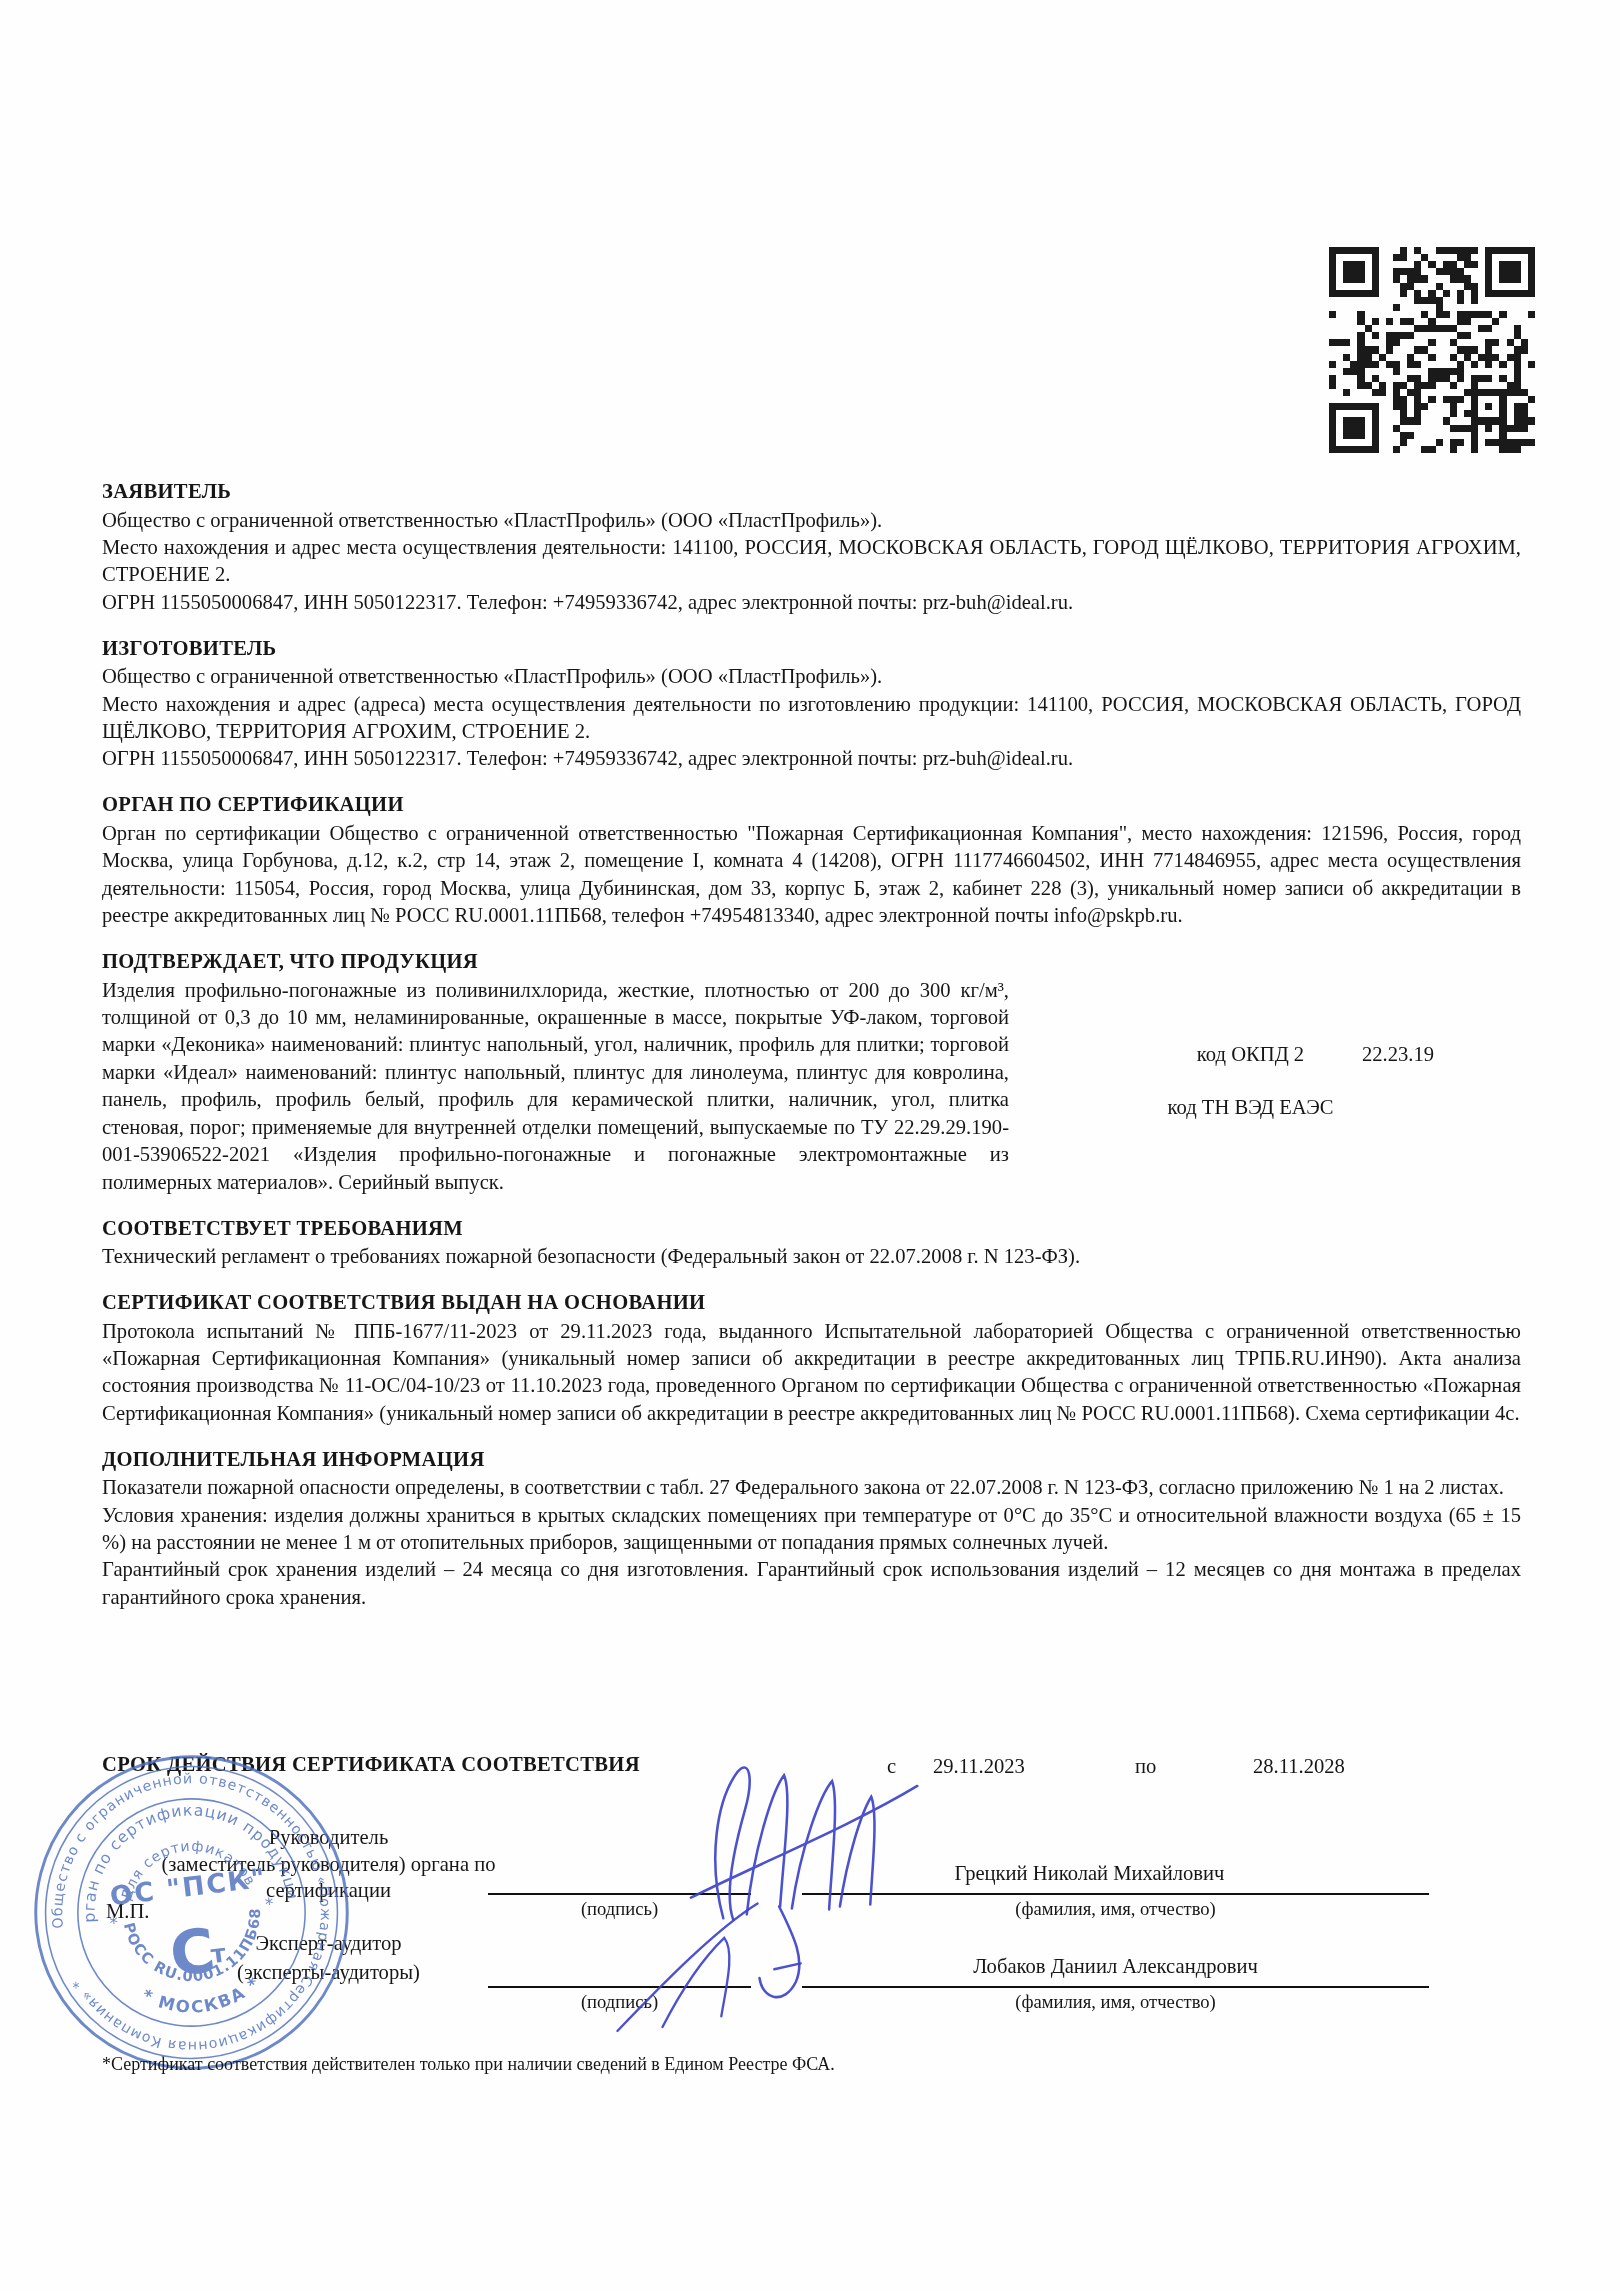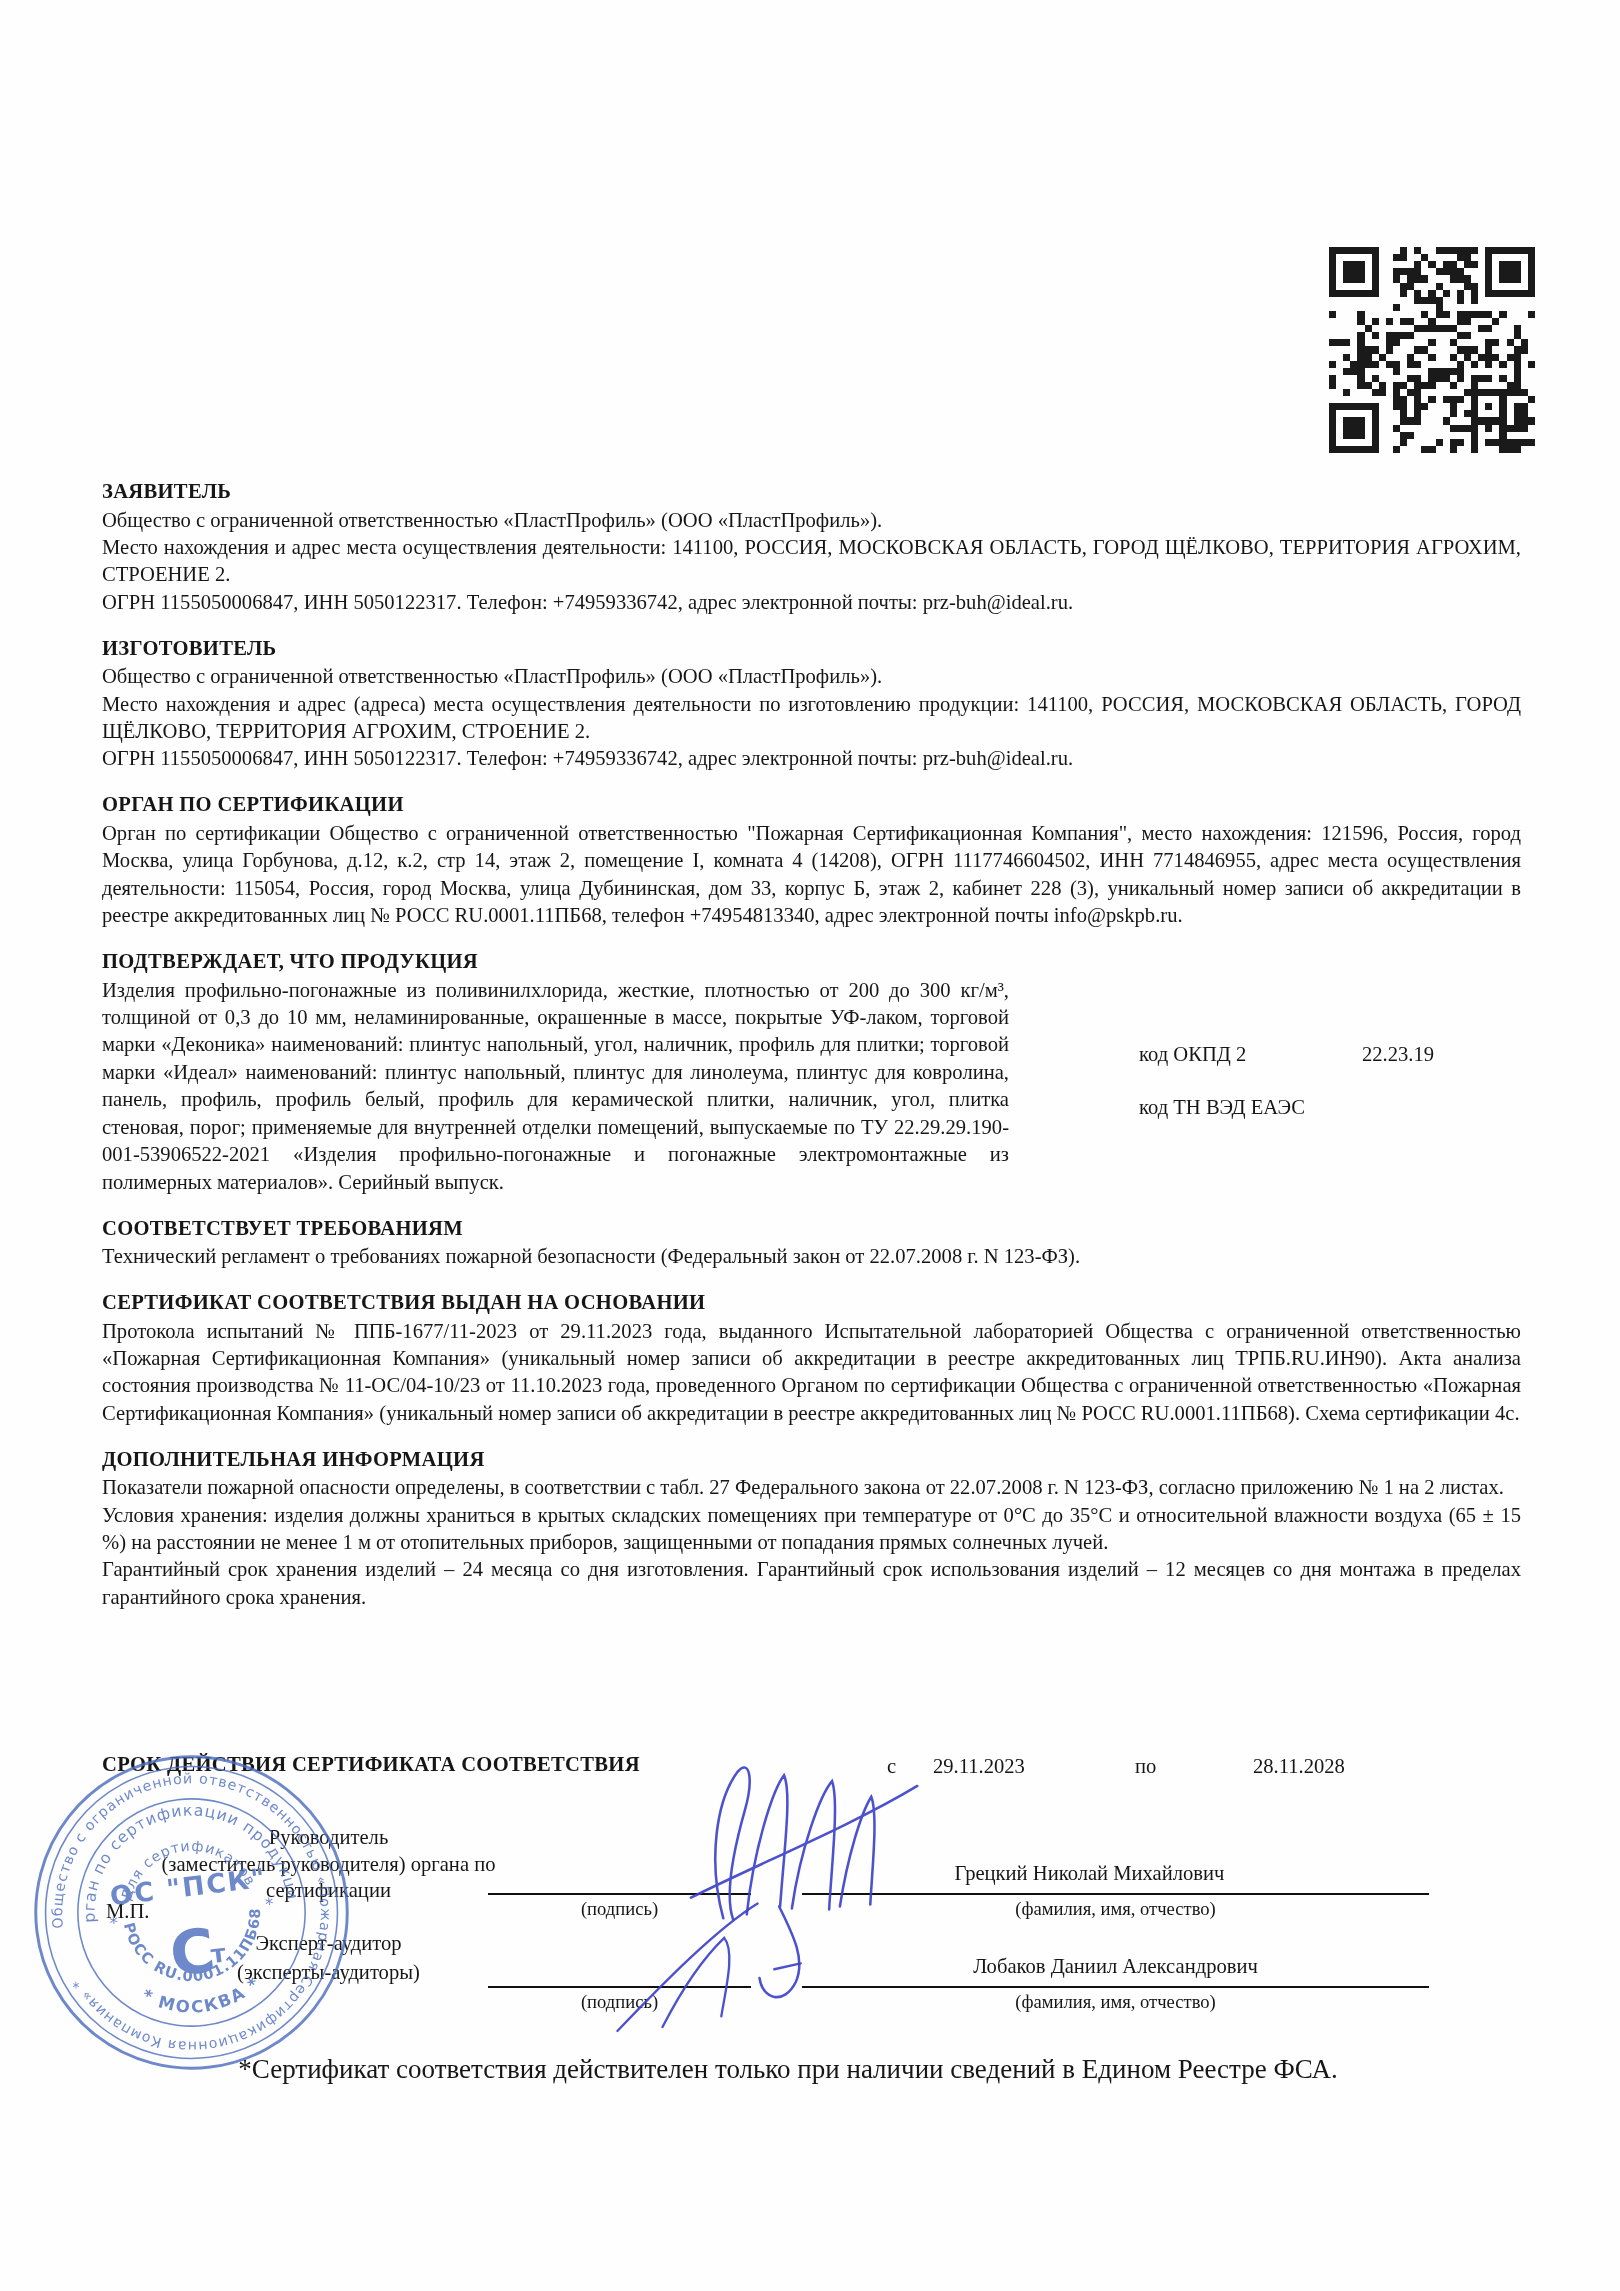--- a/index.html
+++ b/index.html
@@ -14,35 +14,35 @@
   
   .qr{position:absolute;left:1329px;top:247px;width:206px;height:206px;}
   
   .content{position:absolute;left:102px;top:479px;width:1419px;font-size:20.6px;line-height:27.4px;text-align:justify;}
   .content section{margin:0 0 19.6px 0;}
   h2.sec{font-size:20.6px;line-height:25.5px;font-weight:bold;margin:0 0 2px 0;text-align:left;letter-spacing:0.3px;}
   .content p{margin:0;}
   .prod{position:relative;}
   .prod-desc{width:907px;}
   .codes{position:absolute;left:1037px;top:93px;text-align:left;width:382px;line-height:25.5px;}
-  .code-row{display:flex;margin-bottom:27.4px;}
+  .code-row{display:flex;margin-bottom:27.4px;text-align:center;}
   .code-label{width:223px;flex:none;}
   
   .validity-h{position:absolute;left:102px;top:1753px;font-size:20.6px;font-weight:bold;letter-spacing:0.3px;}
   .vdate{position:absolute;top:1755px;font-size:20.6px;}
   
   .mp{position:absolute;left:106px;top:1900px;font-size:20.6px;}
   .role{position:absolute;left:118px;width:421px;text-align:center;font-size:20.6px;line-height:26.5px;}
   .role-head{top:1824px;}
   .role-expert{top:1929px;line-height:29px;}
   .sig-line{position:absolute;border-top:2.9px solid #101010;height:0;}
   .under-label{position:absolute;text-align:center;font-size:18.6px;}
   .sig-name{position:absolute;text-align:center;font-size:20.6px;}
   
-  .foot{position:absolute;left:102px;width:1372px;font-size:27px;text-align:center;}
+  .foot{position:absolute;left:102px;width:1372px;font-size:18px;text-align:left;}
   .foot-note{top:2054px;}
   .foot-link{top:2091px;}
   
   .overlay{position:absolute;left:0;top:0;pointer-events:none;}
   .stamp{position:absolute;left:24.5px;top:1746px;width:333px;height:333px;pointer-events:none;}
 </style>
 </head>
 <body>
 
 <div class="page">

